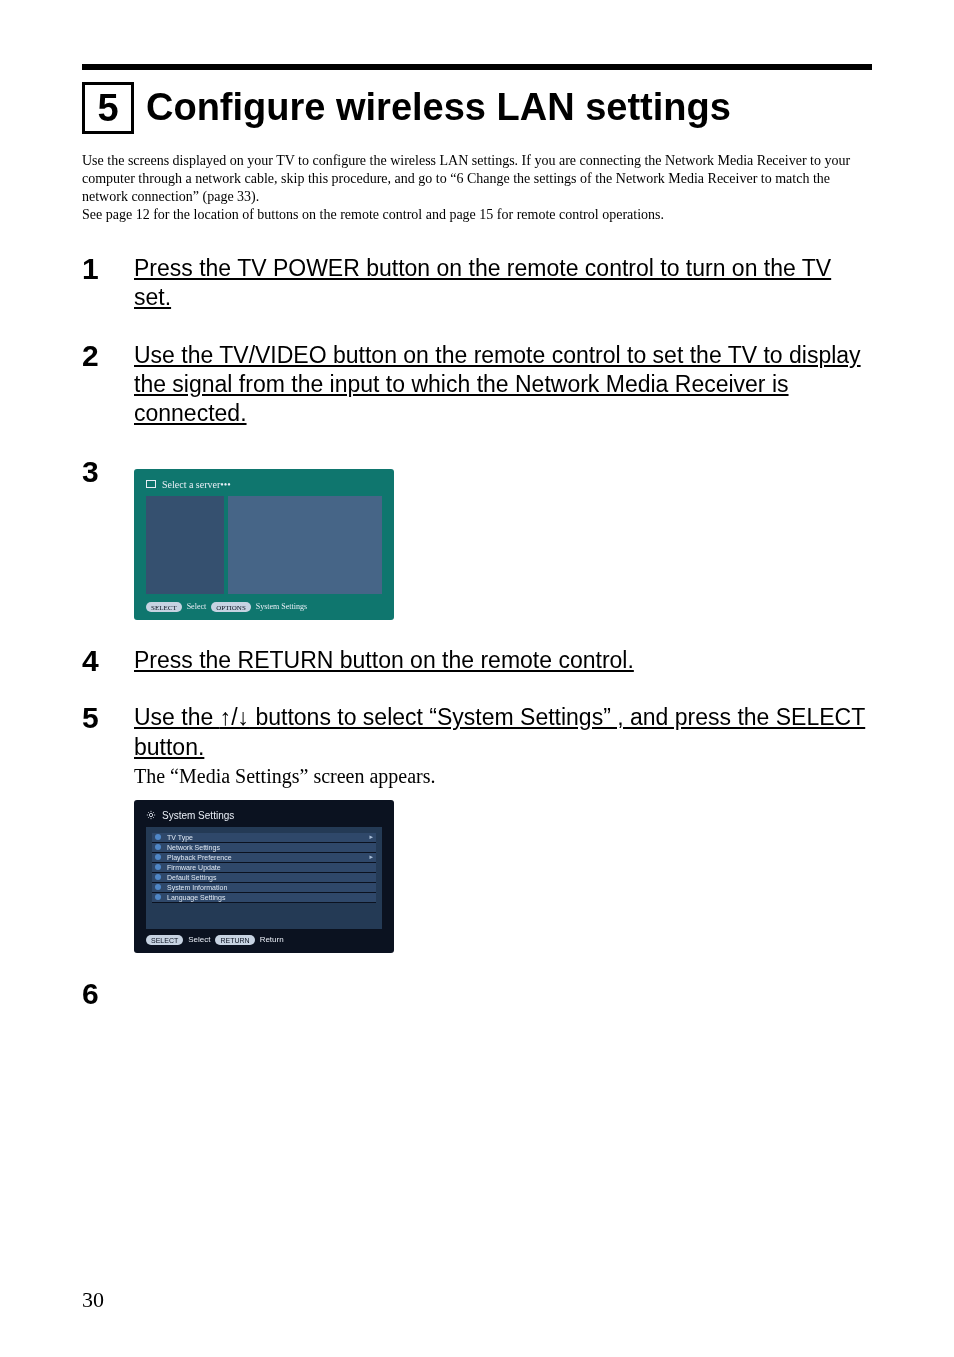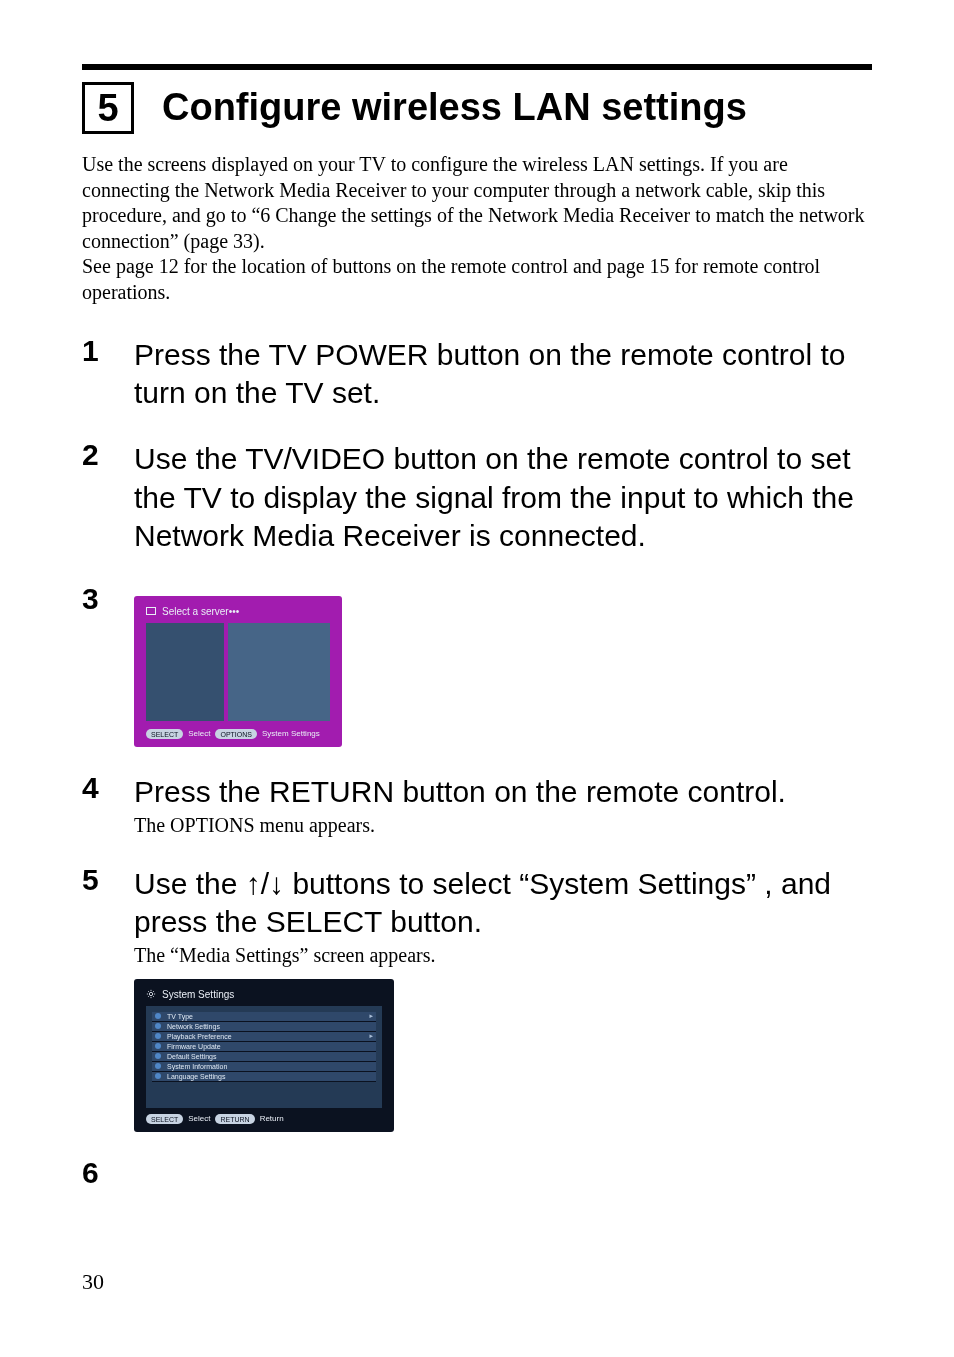--- a/index.html
+++ b/index.html
@@ -33,24 +33,23 @@
     display: flex;
     align-items: center;
     justify-content: center;
     line-height: 1;
   }
   .page-title {
     font-family: Arial, Helvetica, sans-serif;
     font-weight: 700;
     font-size: 38px;
     line-height: 1.1;
-    margin-left: 16px;
   }
   .intro {
-    font-size: 20px;
+    font-size: 14px;
     line-height: 1.28;
     margin-bottom: 30px;
   }
   ol.steps {
     list-style: none;
     counter-reset: step;
   }
   ol.steps > li {
     display: flex;
     gap: 22px;
@@ -59,40 +58,41 @@
   .step-num {
     font-family: Arial, Helvetica, sans-serif;
     font-weight: 700;
     font-size: 30px;
     min-width: 30px;
     line-height: 1;
   }
   .step-body { flex: 1; }
   .step-heading {
     font-family: Arial, Helvetica, sans-serif;
-    font-size: 30px;
+    font-size: 23px;
     line-height: 1.28;
     font-weight: 400;
     margin-bottom: 2px;
+    text-decoration: underline;
   }
   .step-detail {
     font-family: "Times New Roman", Times, serif;
     font-size: 20px;
     line-height: 1.28;
   }
 
   
   .tv-shot {
-    width: 208px;
-    background: #a21caf;
+    width: 260px;
+    background: #0f766e;
     border-radius: 3px;
     margin-top: 12px;
     padding: 10px 12px 8px 12px;
     color: #e9eef6;
-    font-family: Liberation Sans, sans-serif;
+    font-family: Liberation Serif, serif;
   }
   .tv-shot .hdr {
     display: flex;
     align-items: center;
     gap: 6px;
     font-size: 10px;
     margin-bottom: 6px;
   }
   .tv-shot .hdr .icon {
     width: 10px; height: 8px; border: 1px solid #e9eef6;
@@ -173,21 +173,21 @@
   .tv-shot2 .footer {
     display: flex;
     align-items: center;
     gap: 5px;
     font-size: 8px;
   }
 
   .page-number {
     position: absolute;
     left: 82px;
-    bottom: 62px;
+    bottom: 44px;
     font-size: 22px;
     font-family: "Times New Roman", Times, serif;
   }
 
   .arrow { font-family: Arial, sans-serif; }
 </style>
 </head>
 <body>
 
 <div class="thick-rule"></div>
@@ -238,21 +238,20 @@
           <span>System Settings</span>
         </div>
       </div>
     </div>
   </li>
 
   <li>
     <div class="step-num">4</div>
     <div class="step-body">
       <div class="step-heading">Press the RETURN button on the remote control.</div>
-      <div class="step-detail">The OPTIONS menu appears.</div>
     </div>
   </li>
 
   <li>
     <div class="step-num">5</div>
     <div class="step-body">
       <div class="step-heading">
         <span>Use the </span><span class="arrow">↑/↓</span><span> buttons to select “System Settings” , and press the SELECT button.</span>
       </div>
       <div class="step-detail">The “Media Settings” screen appears.</div>

